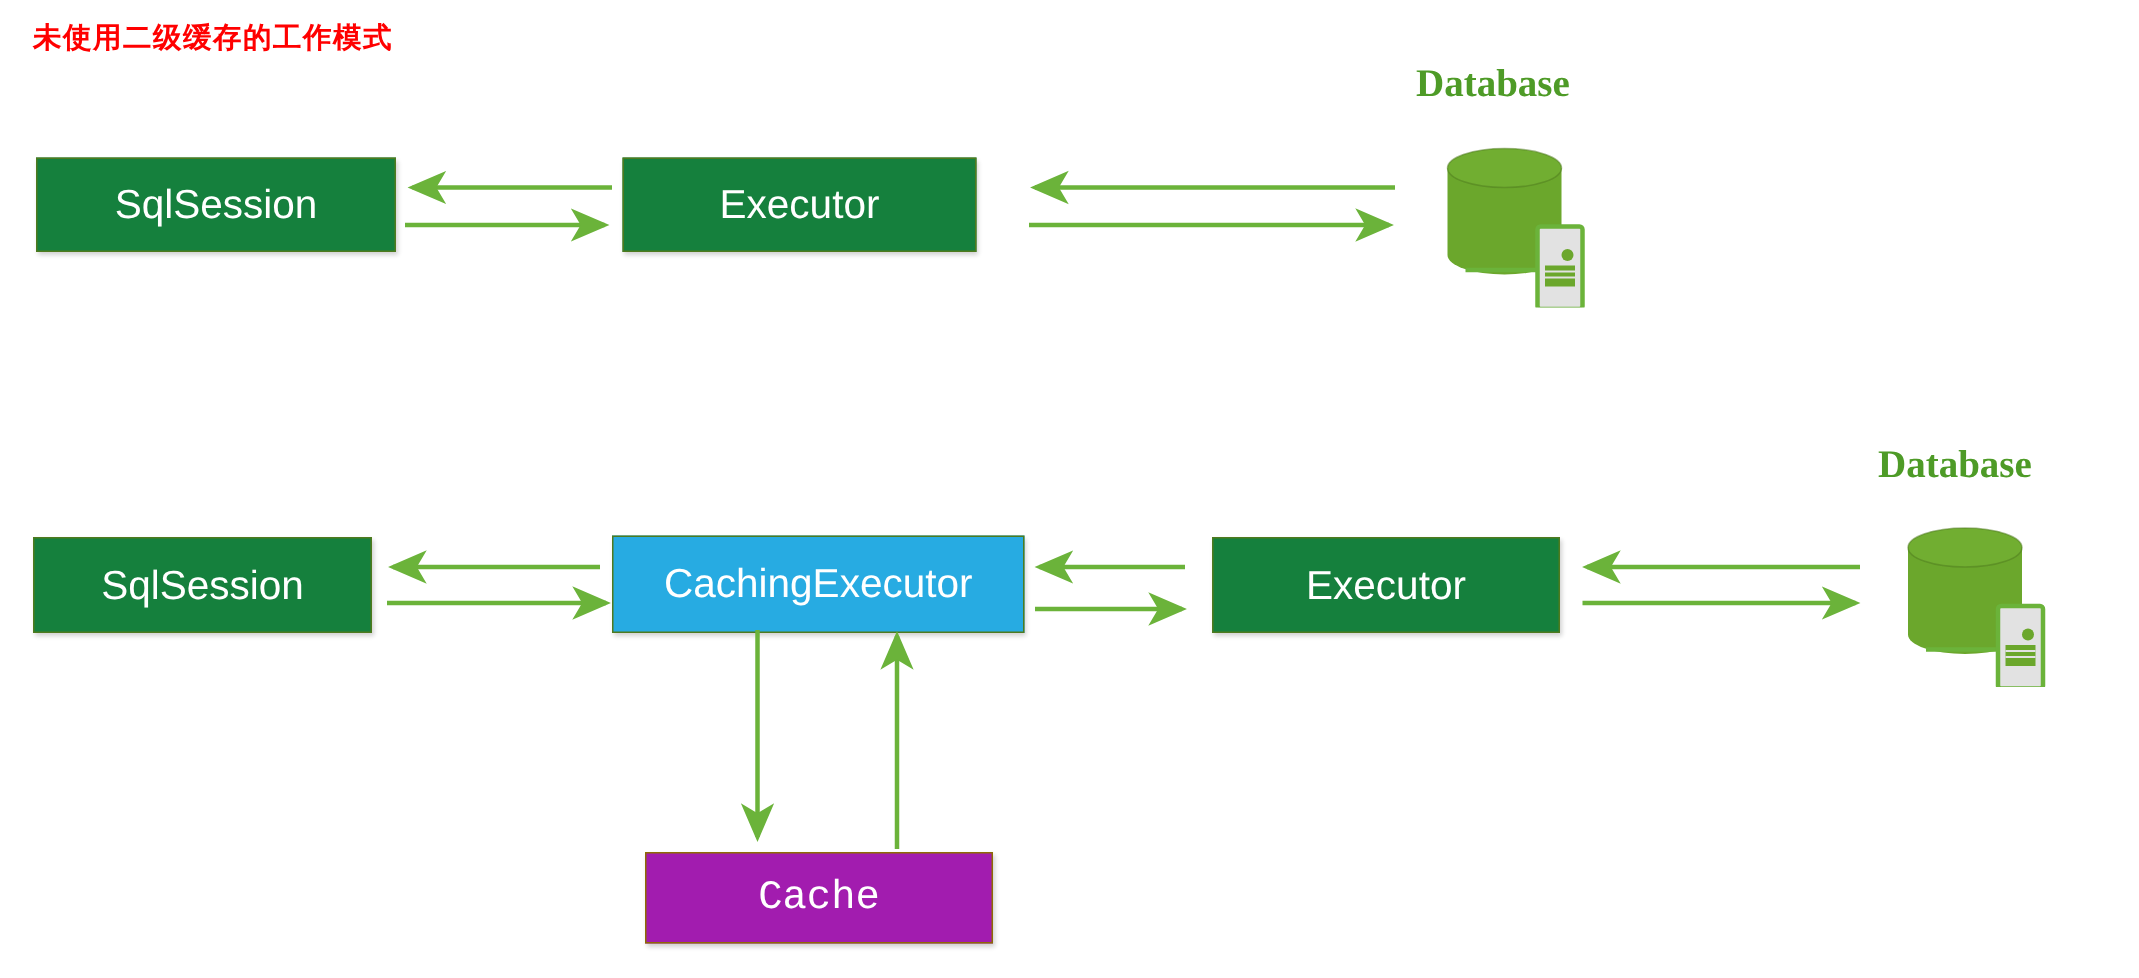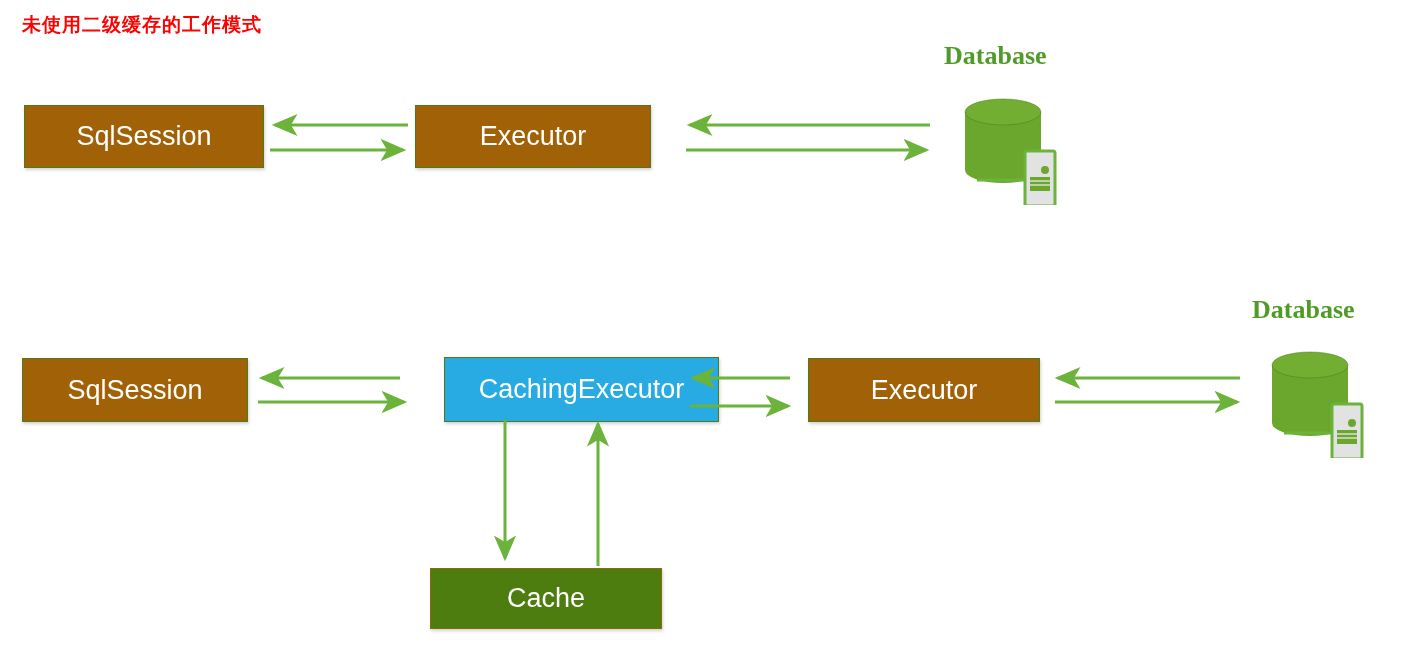--- a/index.html
+++ b/index.html
@@ -36,23 +36,23 @@
     align-items: center;
     justify-content: center;
     color: #ffffff;
     font-size: 27px;
     font-weight: 400;
     white-space: nowrap;
     border: 1.5px solid #4E7A1E;
     box-shadow: 1px 2px 3px rgba(0,0,0,0.18);
     font-family: "Liberation Sans", "DejaVu Sans", sans-serif;
   }
-  .node.green  { background: #a16207; }
+  .node.green  { background: #15803d; }
   .node.blue   { background: #27ABE2; }
-  .node.amber  { background: #4d7c0f; border-color: #8E6A05; }
+  .node.amber  { background: #a21caf; border-color: #8E6A05; font-family: Liberation Mono, monospace; }
 
   .db-label {
     position: absolute;
     color: #4E9B27;
     font-weight: bold;
     font-size: 26px;
     white-space: nowrap;
     font-family: Liberation Serif, serif;
   }
   .db-icon {
@@ -98,21 +98,21 @@
       <line x1="75" y1="91" x2="95" y2="91" stroke="#E2E2E2" stroke-width="1.4"></line>
       <line x1="75" y1="95" x2="95" y2="95" stroke="#E2E2E2" stroke-width="1.4"></line>
     </svg>
   </div>
 
 
   <div class="node green" style="left:22px; top:358px; width:226px; height:64px;">
     <span>SqlSession</span>
   </div>
 
-  <div class="node blue" style="left:408px; top:357px; width:275px; height:65px;margin-left:36px;">
+  <div class="node blue" style="left:408px; top:357px; width:275px; height:65px;">
     <span>CachingExecutor</span>
   </div>
 
   <div class="node green" style="left:808px; top:358px; width:232px; height:64px;">
     <span>Executor</span>
   </div>
 
   <div class="node amber" style="left:430px; top:568px; width:232px; height:61px;">
     <span>Cache</span>
   </div>

